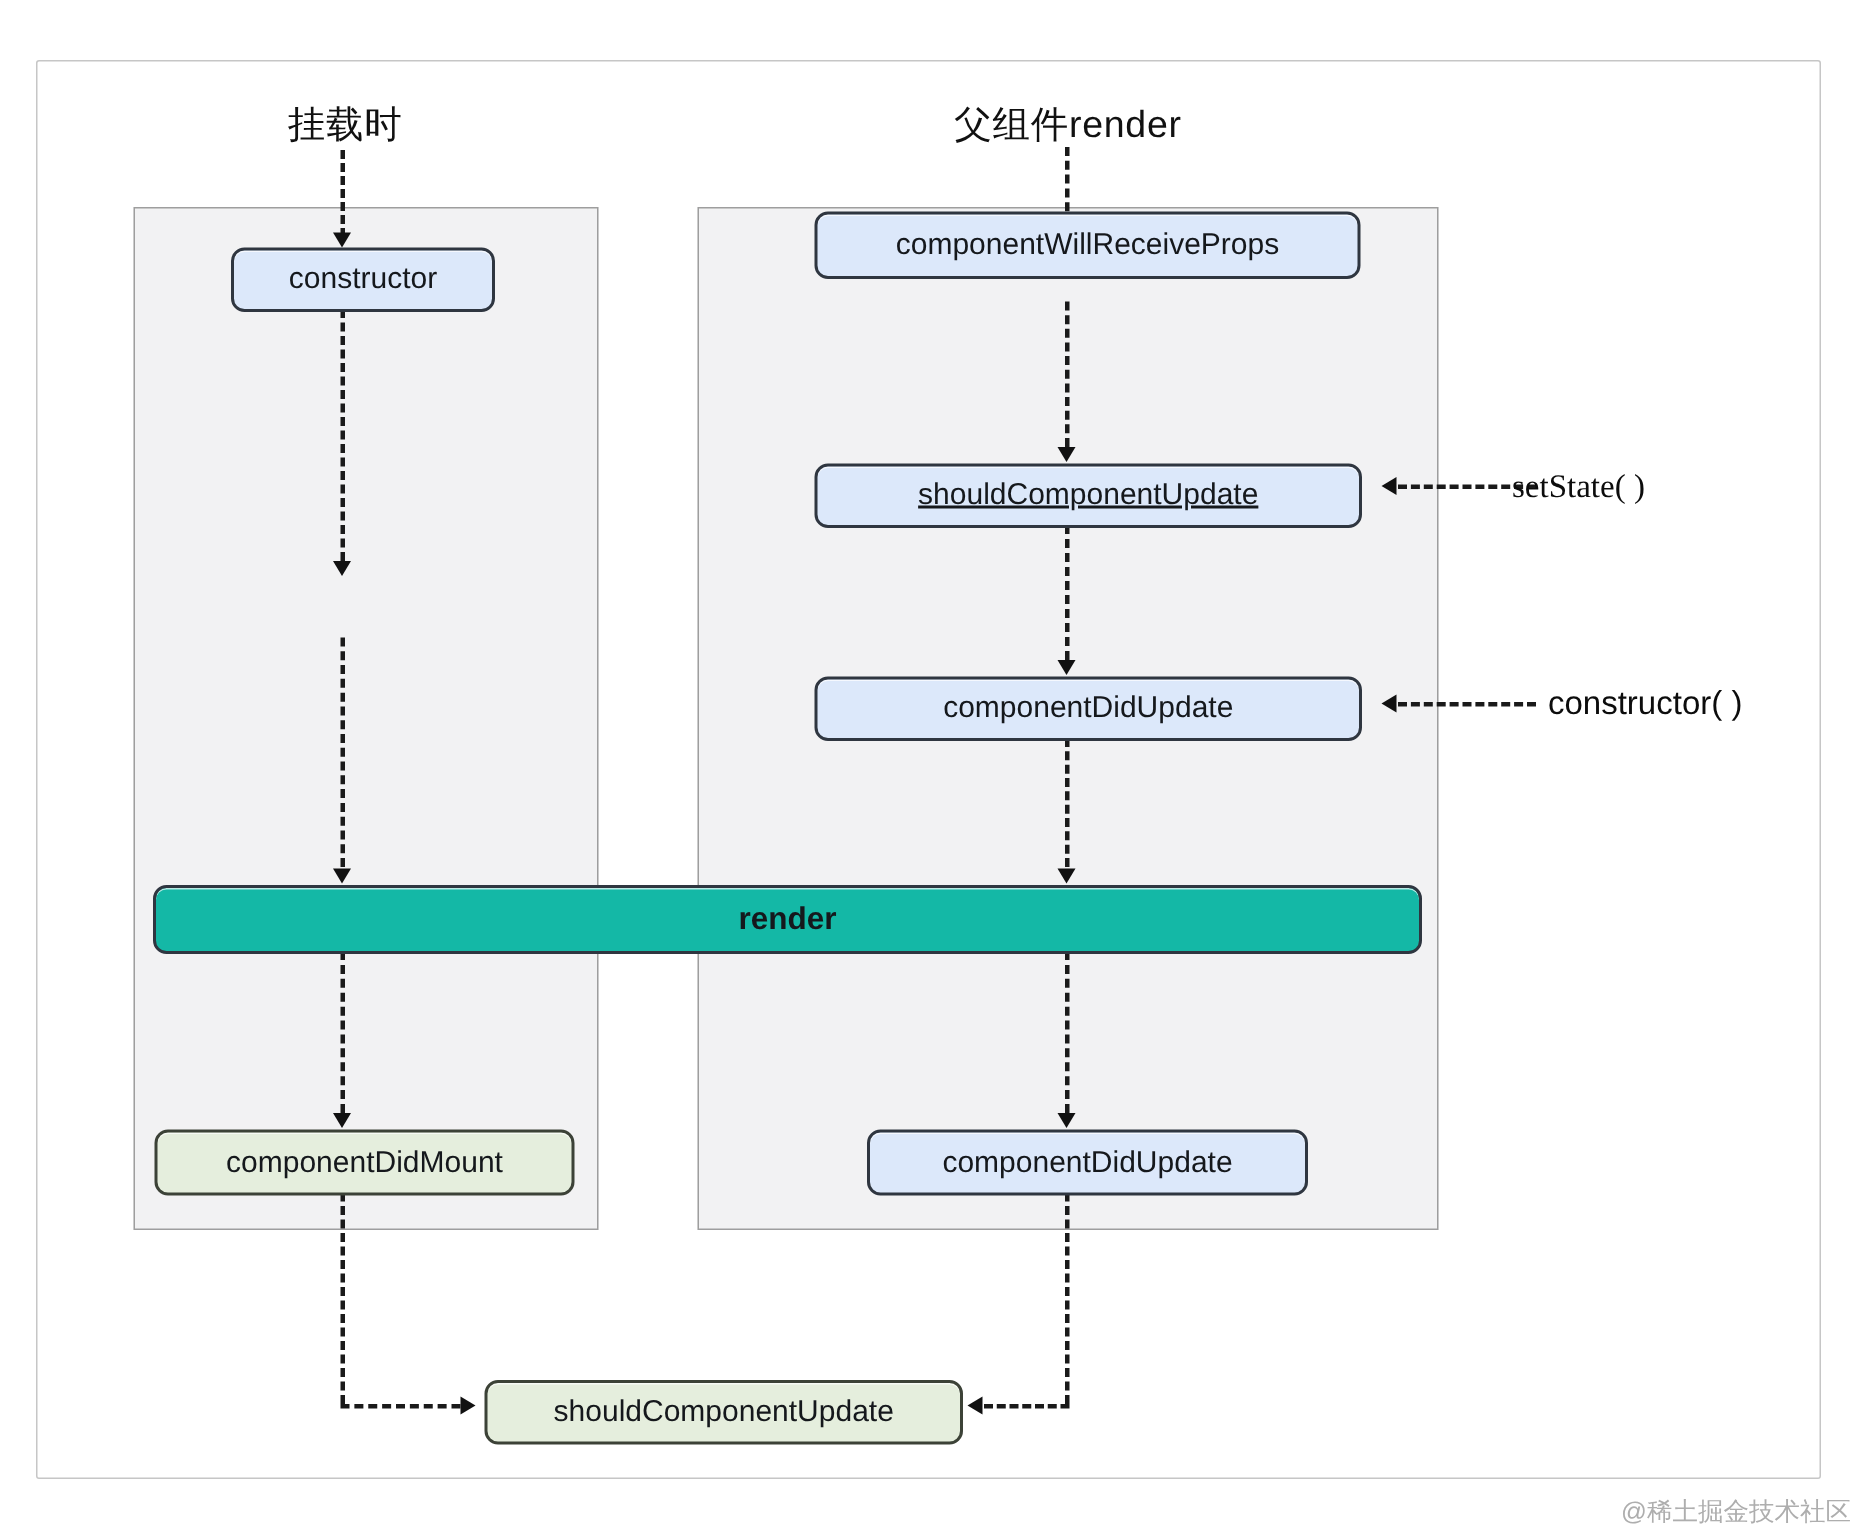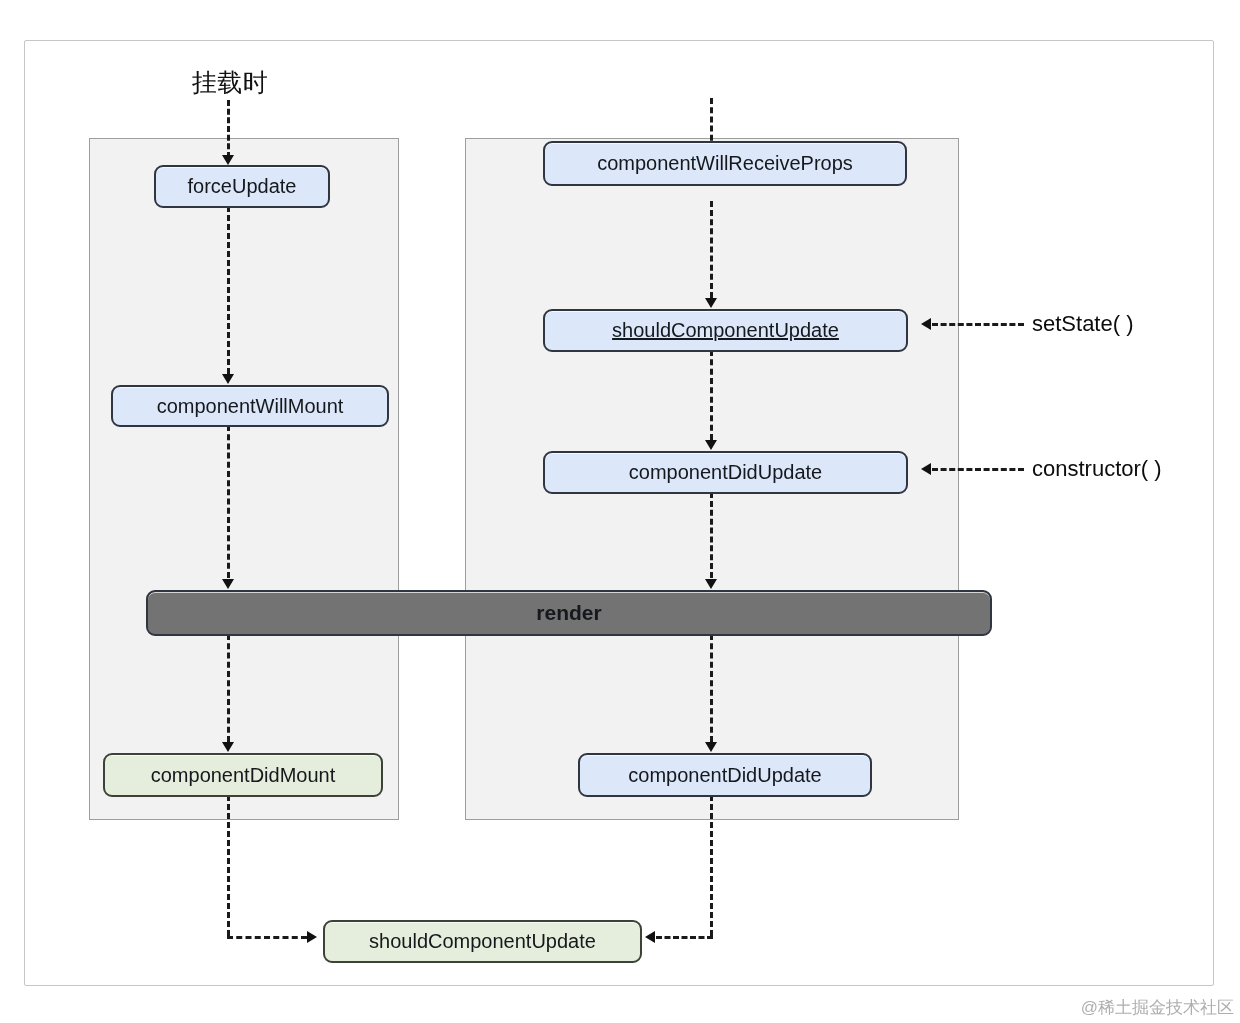--- a/index.html
+++ b/index.html
@@ -10,37 +10,38 @@
   .panel{position:absolute;background:#f2f2f3;border:1px solid #9e9e9e;}
   .panel-left{left:89px;top:138px;width:308px;height:680px;}
   .panel-right{left:465px;top:138px;width:492px;height:680px;}
   .col-title{position:absolute;color:#111;font-size:25px;letter-spacing:.5px;
              text-align:center;white-space:nowrap;}
   .node{position:absolute;display:flex;align-items:center;justify-content:center;
         border:2px solid #2f3640;border-radius:9px;background:#dce8fa;
         color:#15181c;font-size:20px;white-space:nowrap;
         box-shadow:inset 0 1px 0 rgba(255,255,255,.7);}
   .node.green{background:#e5eedd;border-color:#3c4237;}
-  .node.renderbar{background:#737373;font-weight:bold;font-size:21px;margin-left:44px;}
+  .node.renderbar{background:#14b8a6;font-weight:bold;font-size:21px;}
   .vline{position:absolute;width:0;border-left:3px dashed #1a1a1a;}
   .hline{position:absolute;height:0;border-top:3px dashed #1a1a1a;}
   .arr{position:absolute;width:0;height:0;}
   .arr-down{border-left:6px solid transparent;border-right:6px solid transparent;border-top:10px solid #111;}
   .arr-right{border-top:6px solid transparent;border-bottom:6px solid transparent;border-left:10px solid #111;}
   .arr-left{border-top:6px solid transparent;border-bottom:6px solid transparent;border-right:10px solid #111;}
   .trigger{position:absolute;color:#0c0c0c;font-size:22px;white-space:nowrap;}
   .watermark{position:absolute;right:6px;top:996px;color:#aeaeae;font-size:17px;white-space:nowrap;}
 </style>
 </head>
 <body>
 
 <div class="stage">
   <div class="frame"></div>
 
   <div class="col-title" style="left:150px;top:66px;width:160px;">挂载时</div>
+  <div class="col-title" style="left:612px;top:66px;width:200px;">父组件render</div>
 
   <div class="panel panel-left"></div>
   <div class="panel panel-right"></div>
 
   <div class="vline" style="left:227px;top:100px;height:58px;"></div>
   <div class="arr arr-down" style="left:222px;top:155px;"></div>
 
   <div class="vline" style="left:227px;top:206px;height:168px;"></div>
   <div class="arr arr-down" style="left:222px;top:374px;"></div>
 
@@ -68,29 +69,28 @@
 
   <div class="vline" style="left:710px;top:634px;height:108px;"></div>
   <div class="arr arr-down" style="left:705px;top:742px;"></div>
 
   <div class="vline" style="left:710px;top:795px;height:141px;"></div>
   <div class="hline" style="left:656px;top:936px;width:57px;"></div>
   <div class="arr arr-left" style="left:645px;top:931px;"></div>
 
   <div class="hline" style="left:932px;top:323px;width:92px;"></div>
   <div class="arr arr-left" style="left:921px;top:318px;"></div>
-  <div class="trigger" style="left:1032px;top:311px;">setState( )</div>
+  <div class="trigger" style="left:1008px;top:311px;font-family:Liberation Serif, serif;">setState( )</div>
 
   <div class="hline" style="left:932px;top:468px;width:92px;"></div>
   <div class="arr arr-left" style="left:921px;top:463px;"></div>
   <div class="trigger" style="left:1032px;top:456px;">constructor( )</div>
 
-  <div class="node" style="left:154px;top:165px;width:172px;height:39px;">forceUpdate</div>
+  <div class="node" style="left:154px;top:165px;width:172px;height:39px;">constructor</div>
 
-  <div class="node" style="left:111px;top:385px;width:274px;height:38px;">componentWillMount</div>
 
   <div class="node" style="left:543px;top:141px;width:360px;height:41px;">componentWillReceiveProps</div>
 
   <div class="node" style="left:543px;top:309px;width:361px;height:39px;text-decoration:underline;">shouldComponentUpdate</div>
 
   <div class="node" style="left:543px;top:451px;width:361px;height:39px;">componentDidUpdate</div>
 
   <div class="node renderbar" style="left:102px;top:590px;width:842px;height:42px;">render</div>
 
   <div class="node" style="left:578px;top:753px;width:290px;height:40px;">componentDidUpdate</div>

